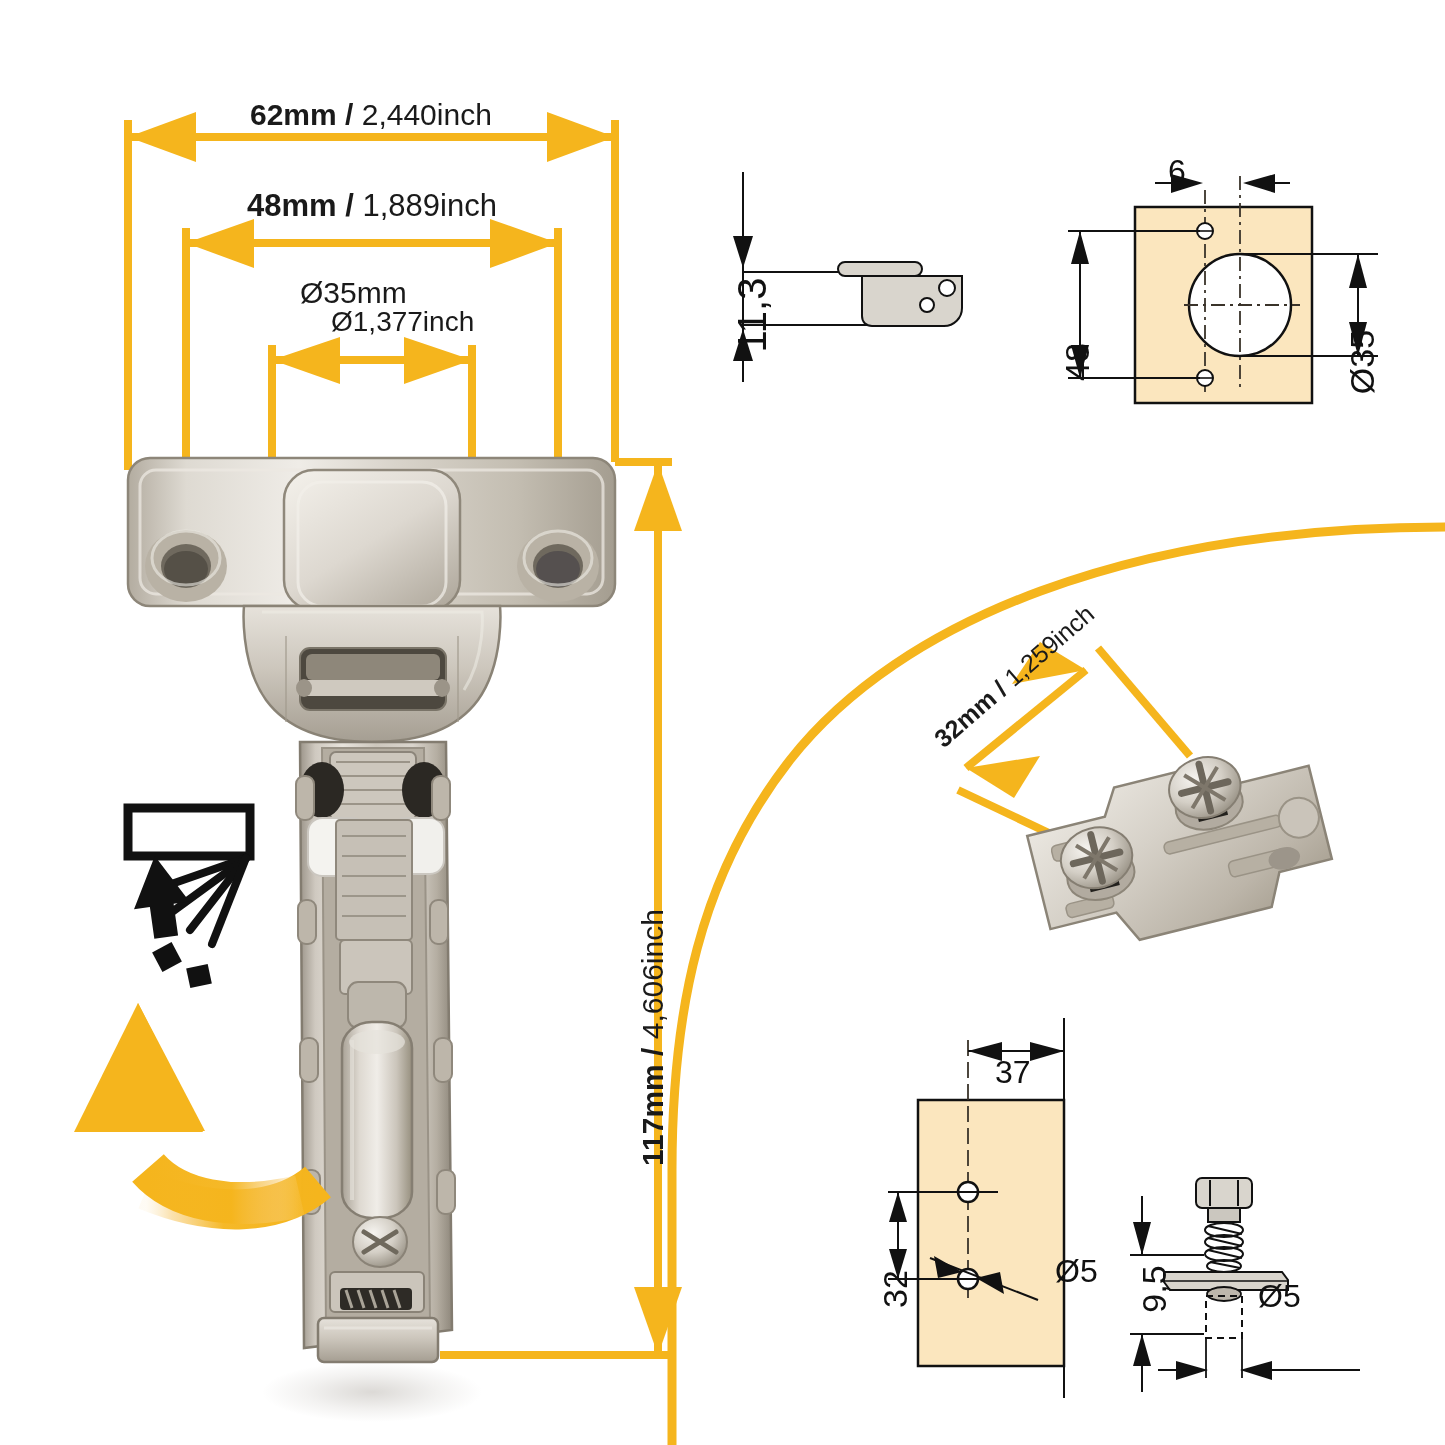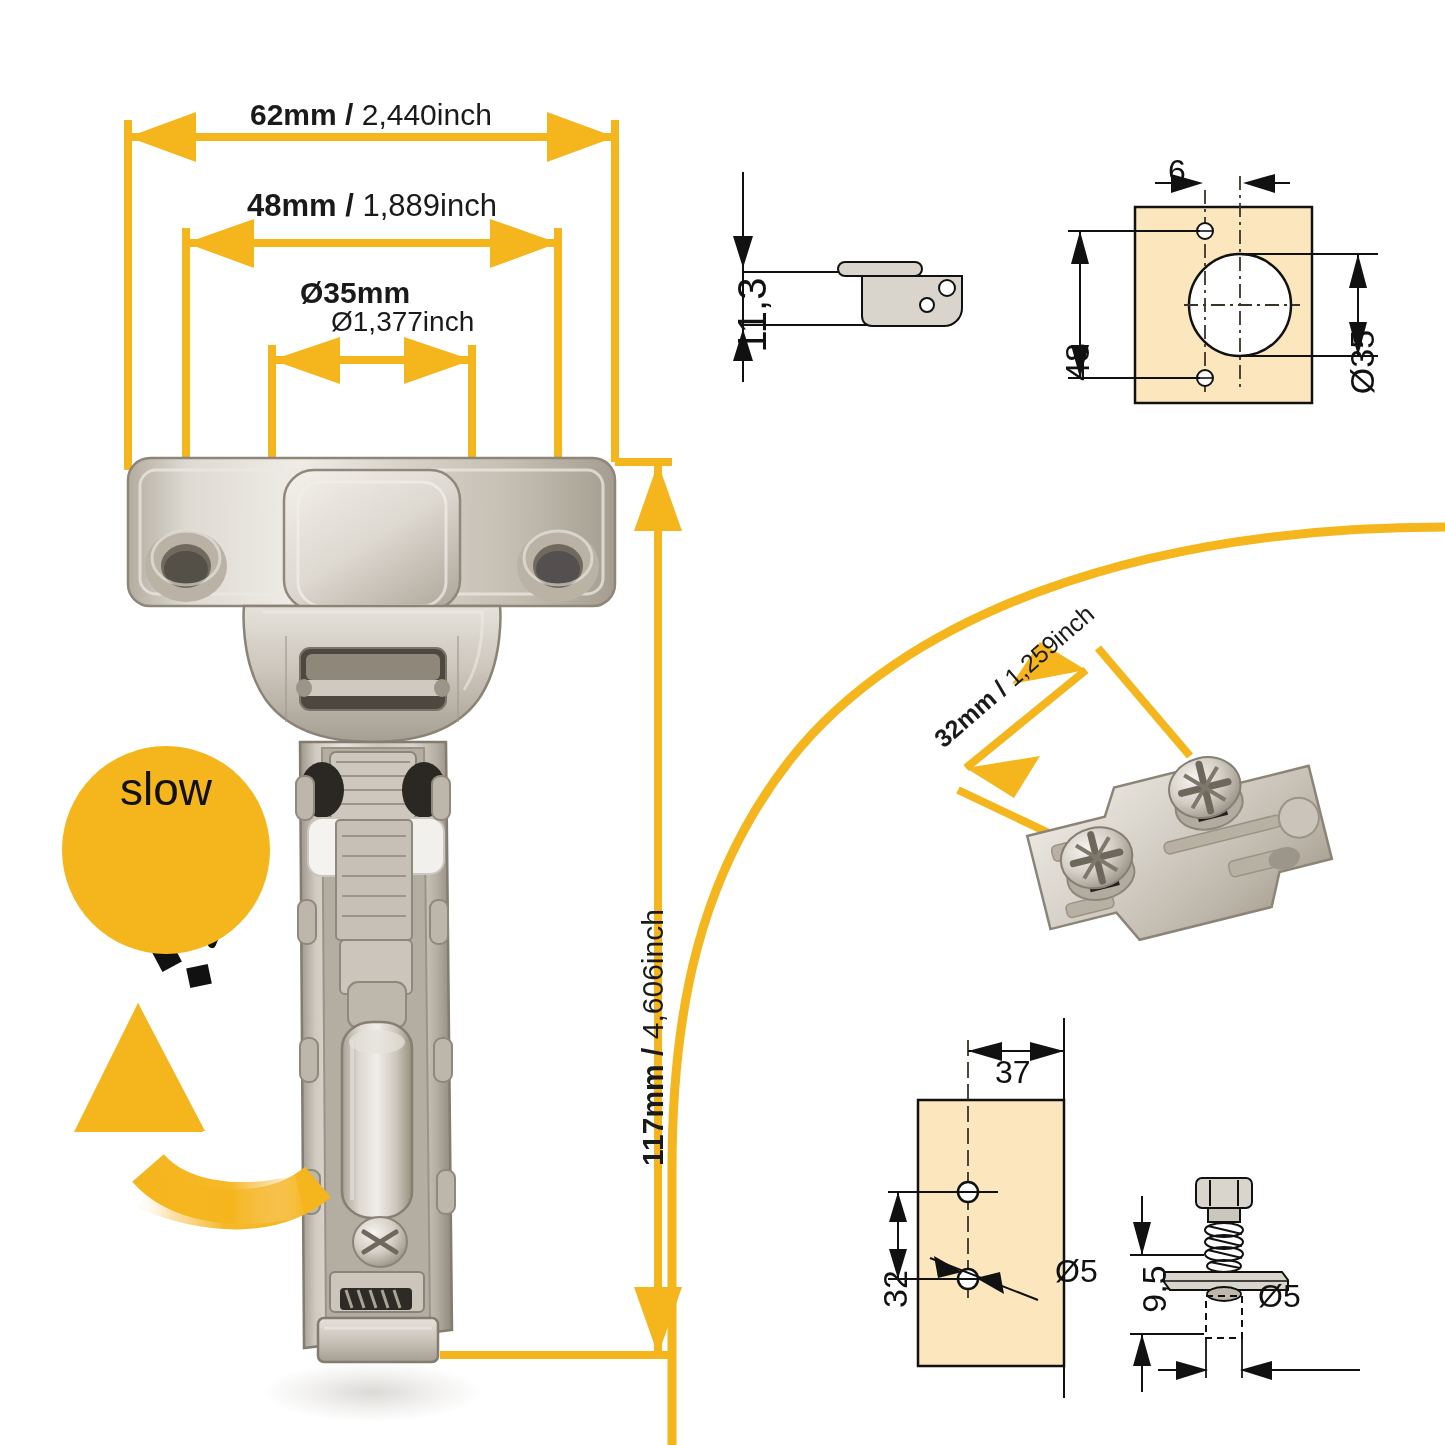--- a/index.html
+++ b/index.html
@@ -20,21 +20,21 @@
     color: #1a1a1a;
     white-space: nowrap;
     line-height: 1;
   }
   .dim-mm { font-weight: bold; }
   .dim-in { font-weight: normal; }
 
   
   .cap62 { left: 250px; top: 100px; font-size: 30px; }
   .cap48 { left: 247px; top: 190px; font-size: 31px; }
-  .cap35a { left: 300px; top: 278px; font-size: 30px; font-weight: bold; }
+  .cap35a { left: 300px; top: 278px; font-size: 30px; font-weight: normal; }
   .cap35b { left: 295px; top: 308px; font-size: 28px; margin-left: 36px; }
 
   
   .cap117 {
     left: 0; top: 0;
     font-size: 30px;
     transform-origin: 0 0;
     transform: translate(638px, 1166px) rotate(-90deg);
   }
 
@@ -536,17 +536,14 @@
 <div class="tnum n113">11,3</div>
 <div class="tnum n6">6</div>
 <div class="tnum n48d">48</div>
 <div class="tnum nd35">Ø35</div>
 <div class="tnum n37">37</div>
 <div class="tnum n32d">32</div>
 <div class="tnum nd5a">Ø5</div>
 <div class="tnum n95">9,5</div>
 <div class="tnum nd5b">Ø5</div>
 
-<div class="slow-badge">
-  <div class="slow-label">slow</div>
+
 </div>
 
-</div>
-
 </body></html>

